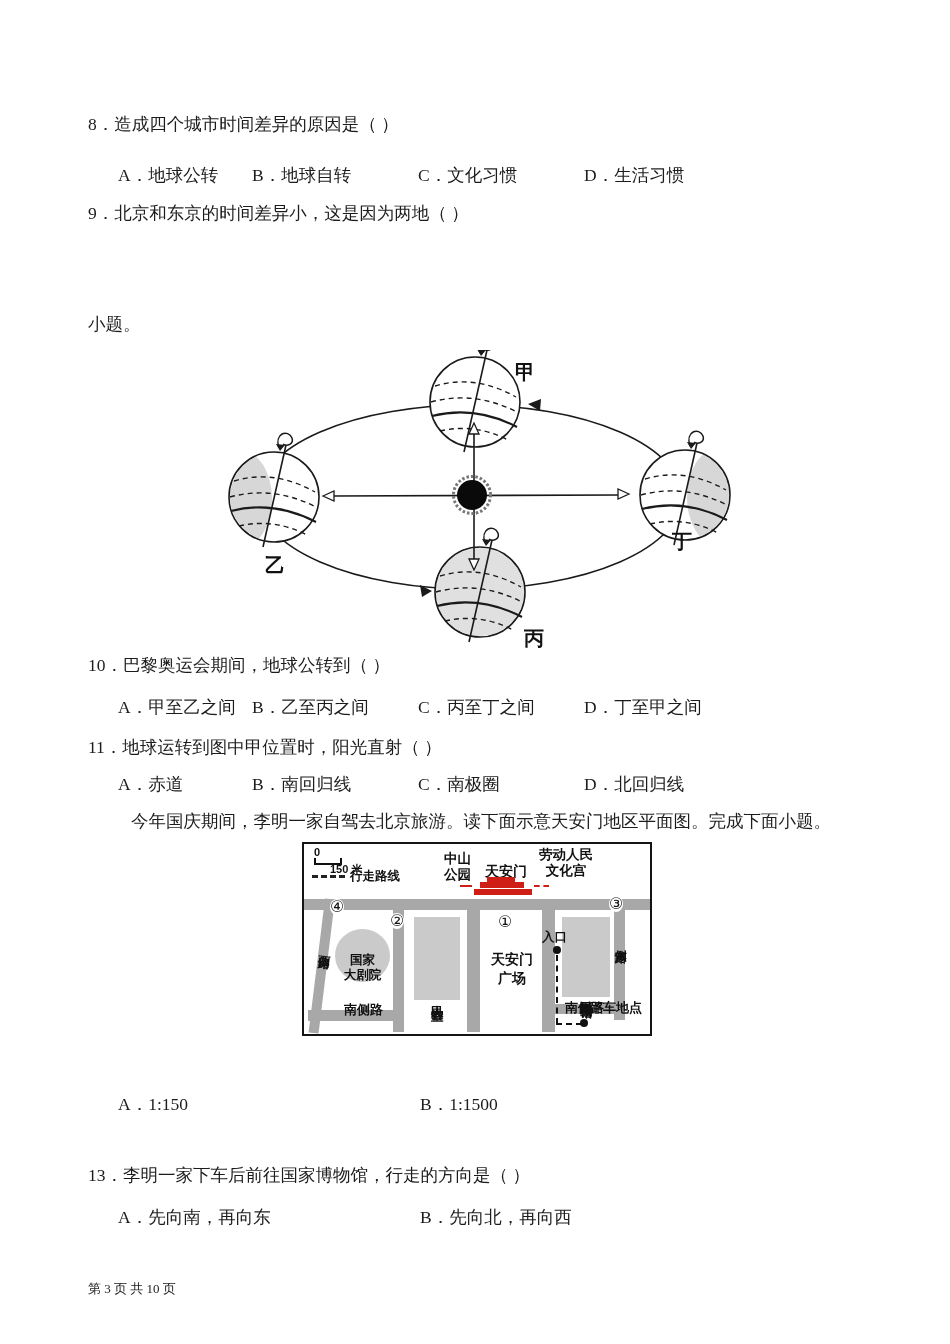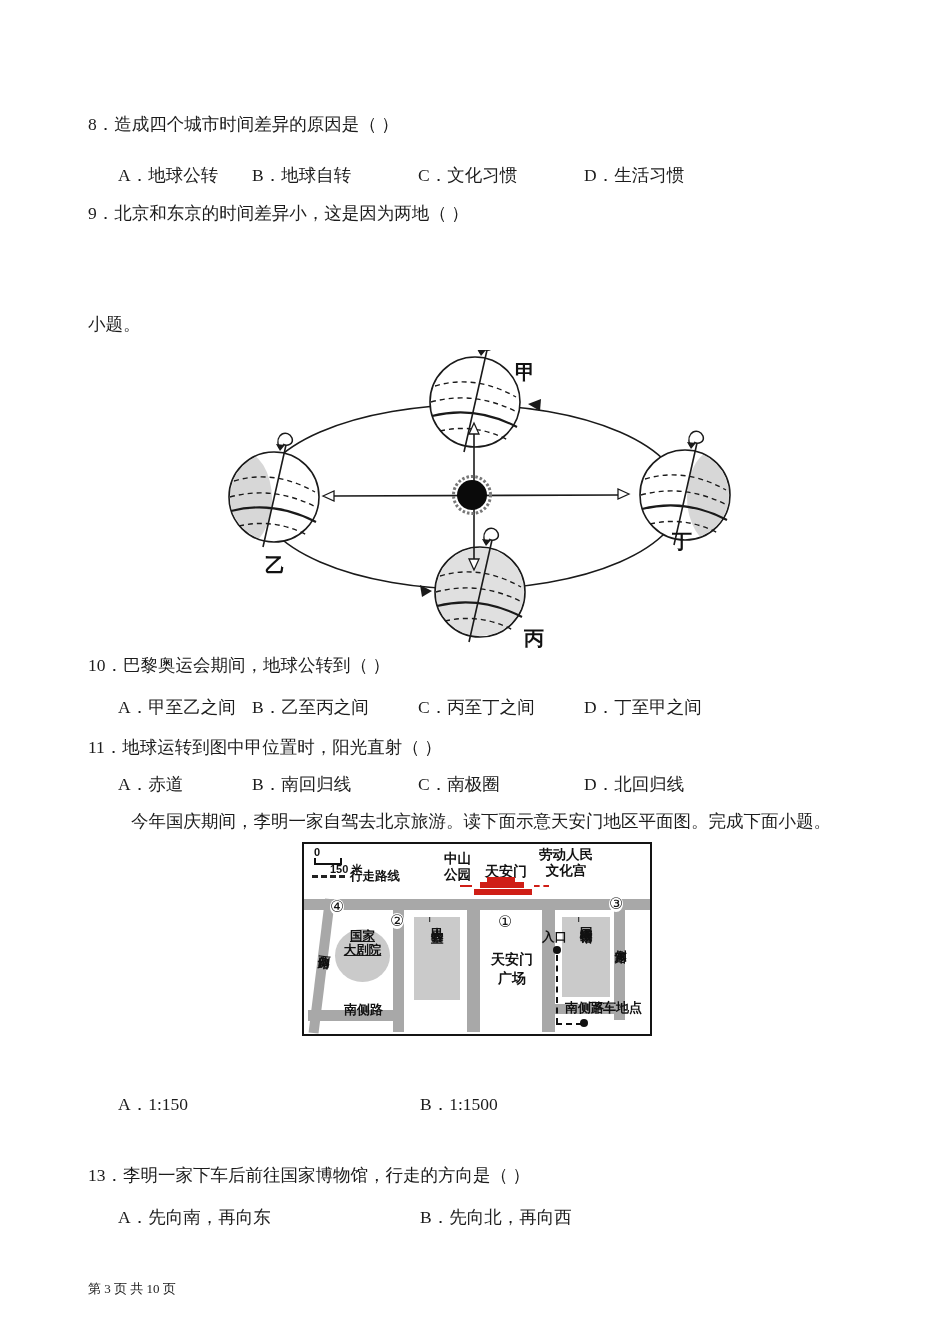--- a/index.html
+++ b/index.html
@@ -15,21 +15,21 @@
   .footer{position:absolute;left:88px;top:1280px;font-size:13px;color:#222;}
 
   
   .diagram{position:absolute;left:180px;top:350px;}
 
   
   .map{position:absolute;left:302px;top:842px;width:346px;height:190px;background:#fff;
        border:2.5px solid #141414;font-family:"Liberation Sans","DejaVu Sans",sans-serif;}
   .map *{box-sizing:border-box;}
   .road{position:absolute;background:#a8a8a8;}
-  .bld{position:absolute;background:#cacaca;display:flex;align-items:flex-start;justify-content:center;text-decoration:underline;}
+  .bld{position:absolute;background:#cacaca;display:flex;align-items:flex-end;justify-content:center;}
   .m-lbl{position:absolute;font-weight:bold;color:#111;line-height:1.15;}
   .vtext{writing-mode:vertical-rl;text-orientation:upright;letter-spacing:1px;}
   .circnum{position:absolute;font-size:16px;line-height:16px;color:#111;background:#fff;border-radius:50%;}
   .dot{position:absolute;width:8px;height:8px;background:#111;border-radius:50%;}
   .dashv{position:absolute;border-left:2px dashed #111;}
   .dashh{position:absolute;border-top:2px dashed #111;}
   .scalebar{position:absolute;left:10px;top:14px;width:28px;height:7px;
             border-left:2px solid #111;border-right:2px solid #111;border-bottom:2px solid #111;}
   .legend-dash{position:absolute;left:8px;top:31px;width:33px;border-top:3px dashed #222;}
   

